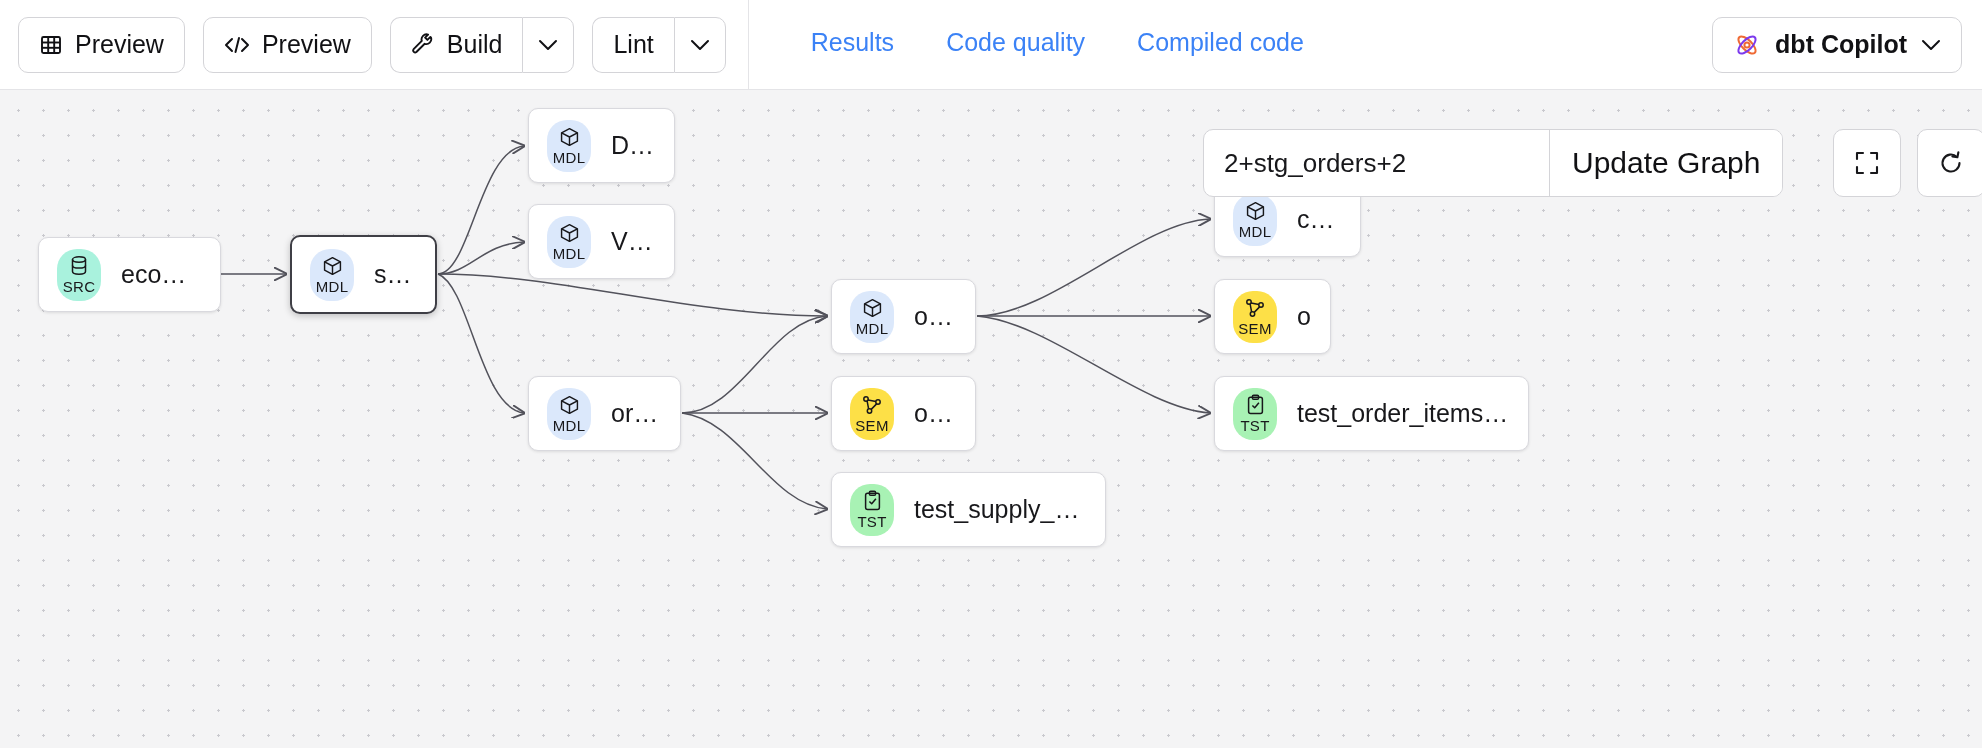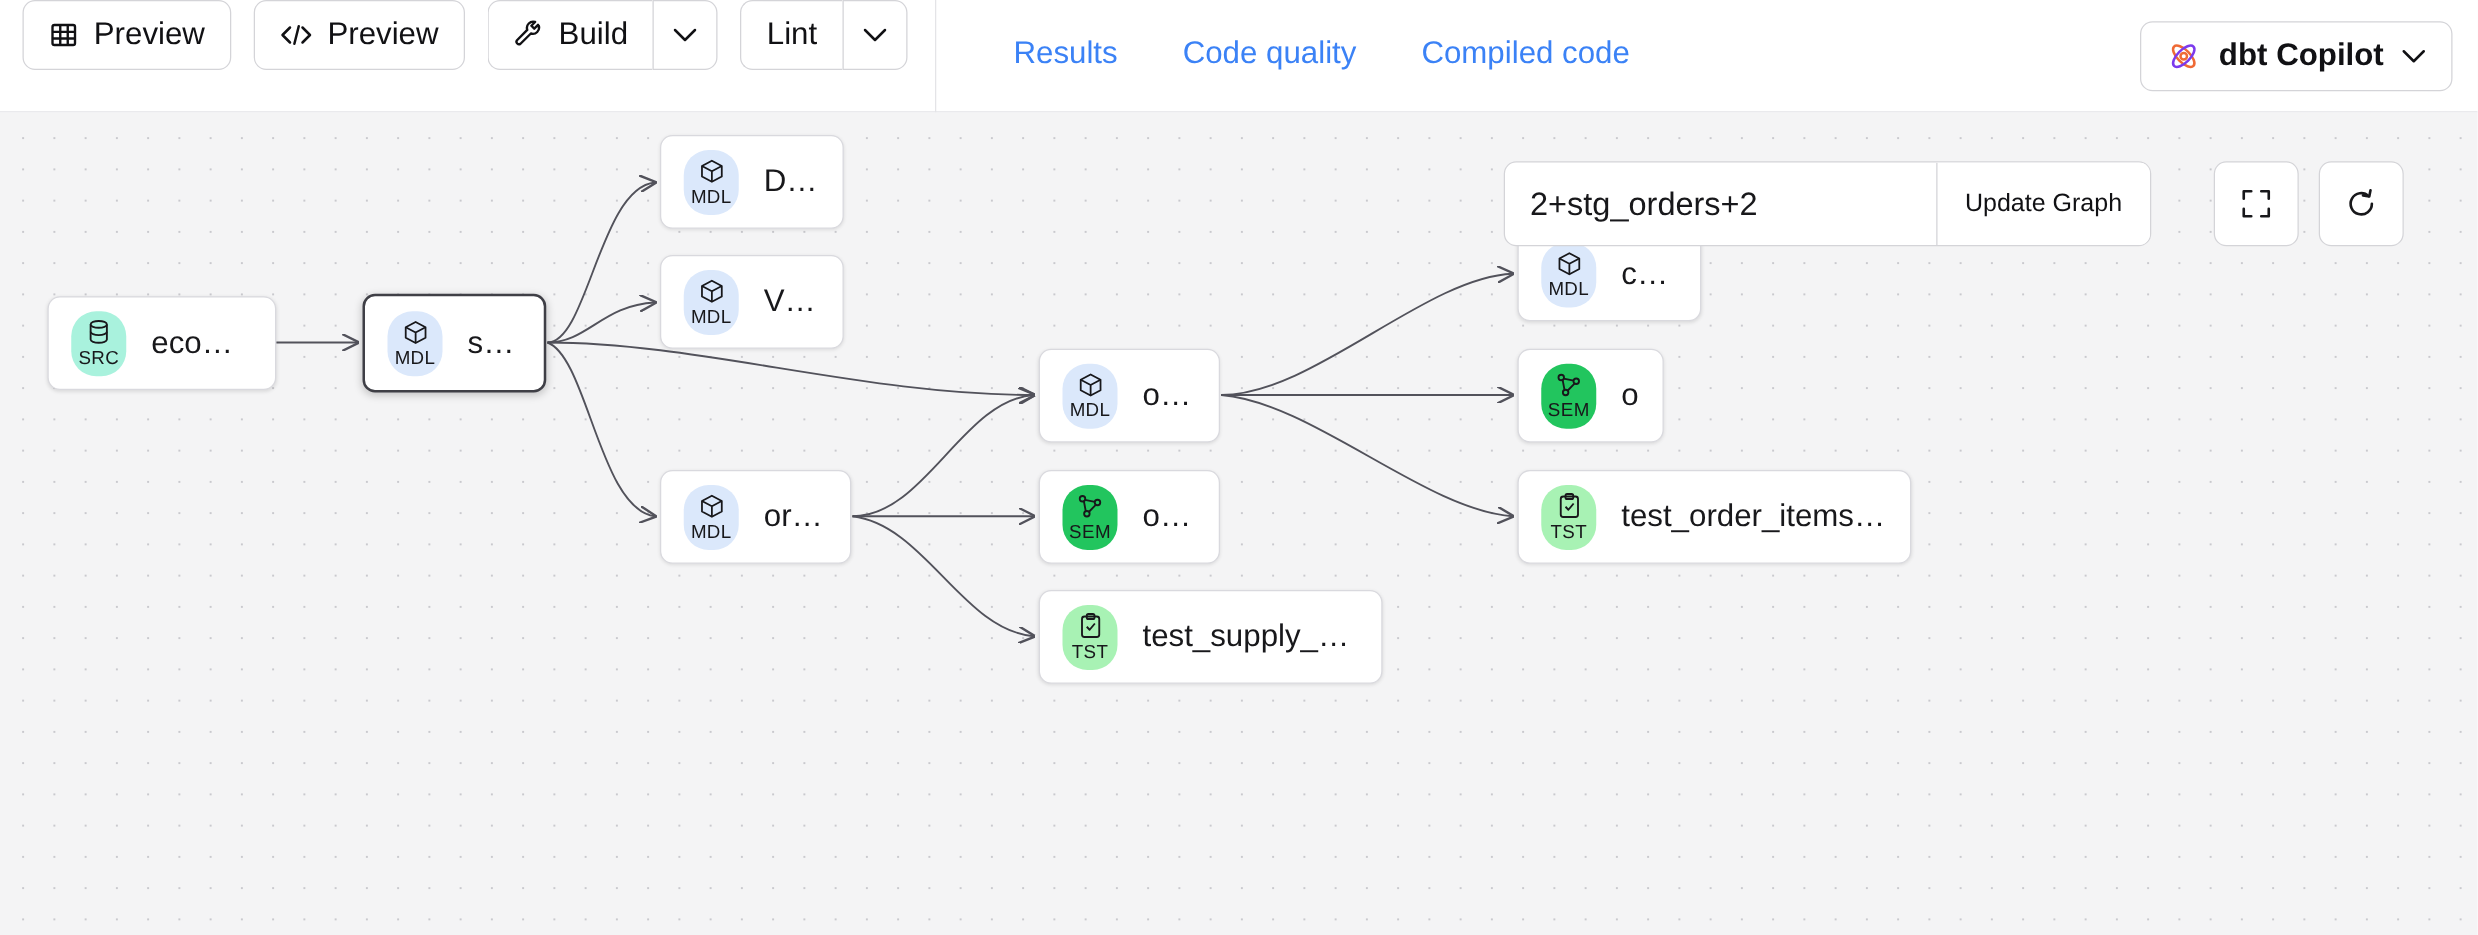--- a/index.html
+++ b/index.html
@@ -12,21 +12,21 @@
 
   
   #topbar {
     position: absolute; left: 0; top: 0;
     width: 1982px; height: 90px;
     background: #ffffff;
     border-bottom: 1px solid #e4e4e7;
     display: flex; align-items: center;
   }
   #toolbar-left {
-    display: flex; gap: 18px;
+    display: flex; align-items: center; gap: 18px;
     padding-left: 18px;
     height: 90px;
   }
   .btn {
     height: 56px;
     border: 1px solid #d4d4d8;
     border-radius: 10px;
     background: #ffffff;
     display: flex; align-items: center;
     gap: 12px;
@@ -129,21 +129,21 @@
     font-size: 26px;
     color: #18181b;
     padding: 0 20px;
   }
   #update-graph-btn {
     height: 100%;
     border: none;
     border-left: 1px solid #d4d4d8;
     background: #ffffff;
     font-family: "Liberation Sans", sans-serif;
-    font-size: 20px;
+    font-size: 30px;
     color: #111114;
     padding: 0 22px;
     cursor: pointer;
     white-space: nowrap;
   }
   .icon-btn {
     width: 68px; height: 68px;
     background: #ffffff;
     border: 1px solid #d4d4d8;
     border-radius: 10px;
@@ -180,21 +180,21 @@
   .badge .bico { display:block; height: 23px; }
   .badge .btxt {
     font-size: 15px;
     letter-spacing: 0.3px;
     color: #18181b;
     line-height: 1;
     font-family: "Liberation Sans", sans-serif;
   }
   .badge.mdl { background: #dbe8fb; }
   .badge.src { background: #a9f2dd; }
-  .badge.sem { background: #22c55e; }
+  .badge.sem { background: #fde047; }
   .badge.tst { background: #a8f2b4; }
   .node-label {
     margin-left: 20px;
     font-size: 25px;
     color: #18181b;
     white-space: nowrap;
     overflow: hidden;
     text-overflow: ellipsis;
   }
 </style>

